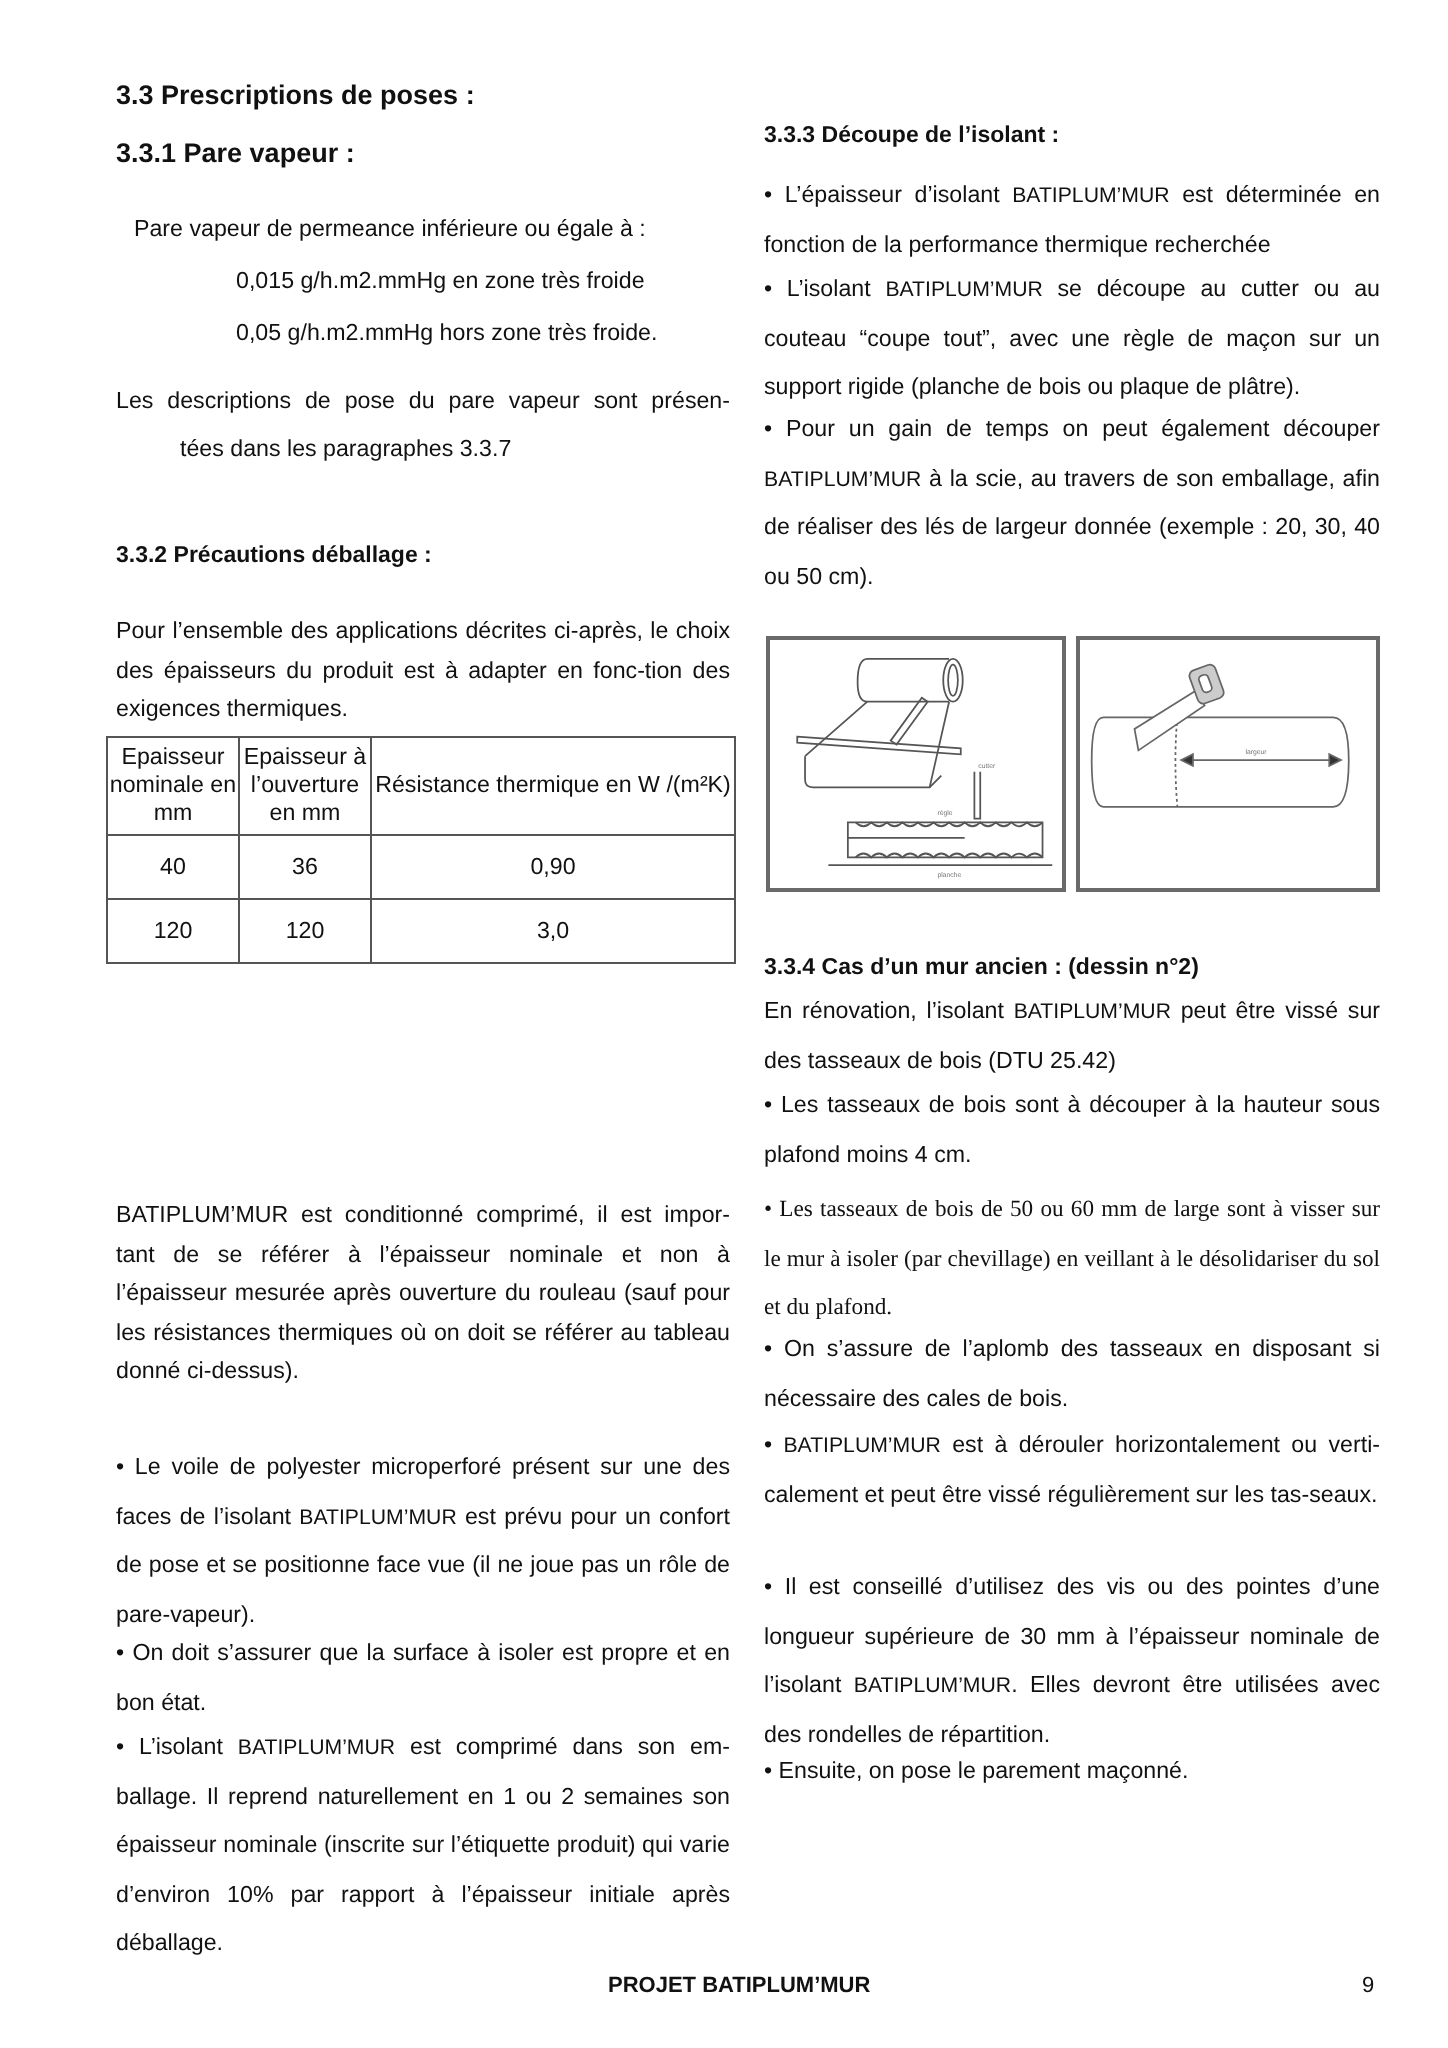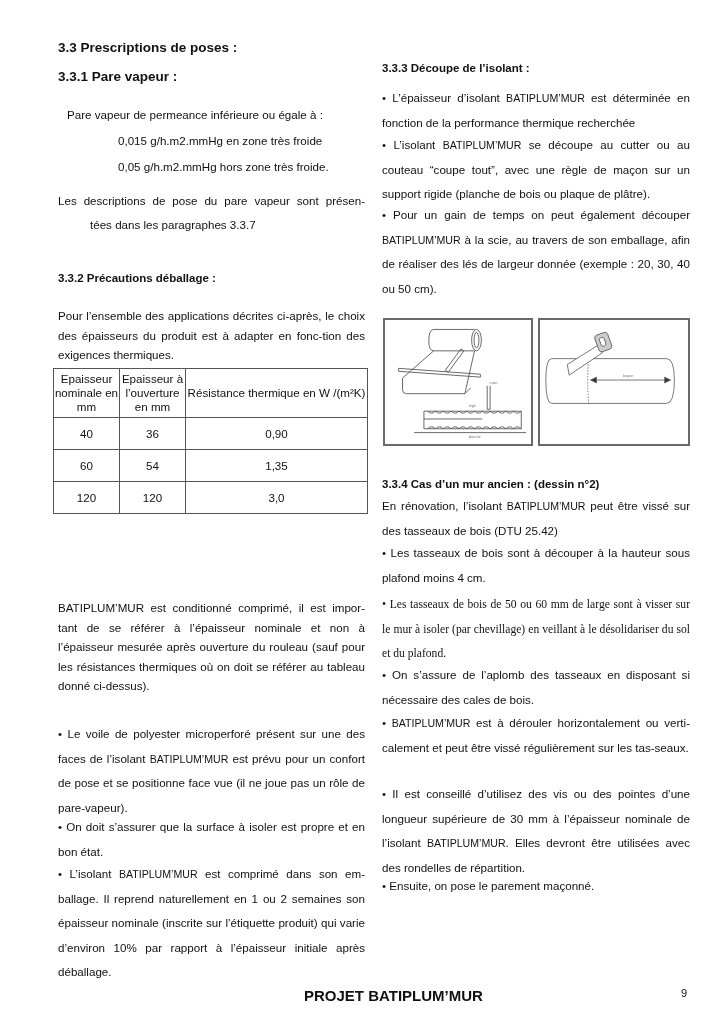--- a/index.html
+++ b/index.html
@@ -49,21 +49,21 @@
     .fig {
       position: absolute;
       top: 318px;
       height: 128px;
       border: 2px solid #6a6a6a;
       background: #fff;
       box-sizing: border-box;
     }
     .fig svg { width: 100%; height: 100%; display: block; }
 
-    .footer-title { font-weight: bold; font-size: 15px; }
+    .footer-title { font-weight: bold; font-size: 11px; }
     .footer-page { font-size: 11px; }
   </style>
 </head>
 <body>
 
 <div class="abs h1" style="left:58px; top:40px;">3.3 Prescriptions de poses :</div>
 
 <div class="abs h1" style="left:58px; top:69px;">3.3.1 Pare vapeur :</div>
 
 <div class="abs p" style="left:67px; top:108px;">Pare vapeur de permeance inférieure ou égale à :</div>
@@ -85,25 +85,20 @@
       <th>Résistance thermique en W /(m²K)</th>
     </tr>
   </thead>
   <tbody>
     <tr>
       <td>40</td>
       <td>36</td>
       <td>0,90</td>
     </tr>
     <tr>
-      <td>60</td>
-      <td>54</td>
-      <td>1,35</td>
-    </tr>
-    <tr>
       <td>120</td>
       <td>120</td>
       <td>3,0</td>
     </tr>
   </tbody>
 </table>
 
 <div class="abs p lh19" style="left:58px; top:598px; width:307px;">BATIPLUM’MUR est conditionné comprimé, il est impor-tant de se référer à l’épaisseur nominale et non à l’épaisseur mesurée après ouverture du rouleau (sauf pour les résistances thermiques où on doit se référer au tableau donné ci-dessus).</div>
 
 <div class="abs p lh25" style="left:58px; top:722px; width:307px;">

